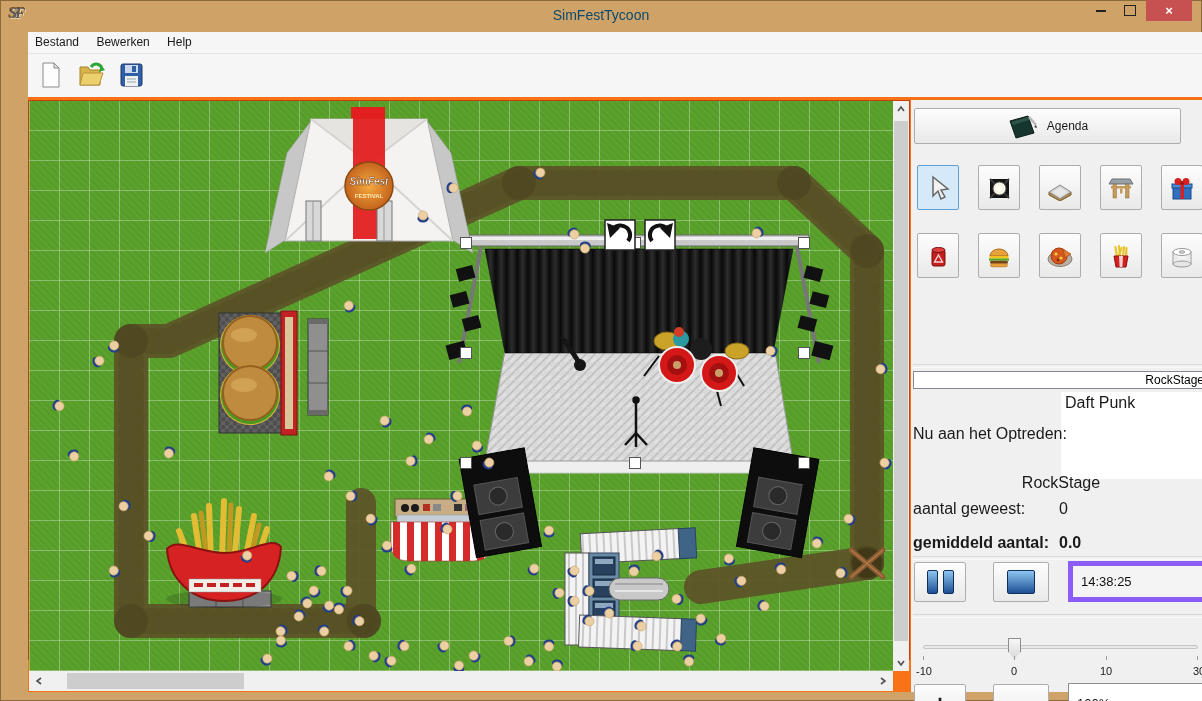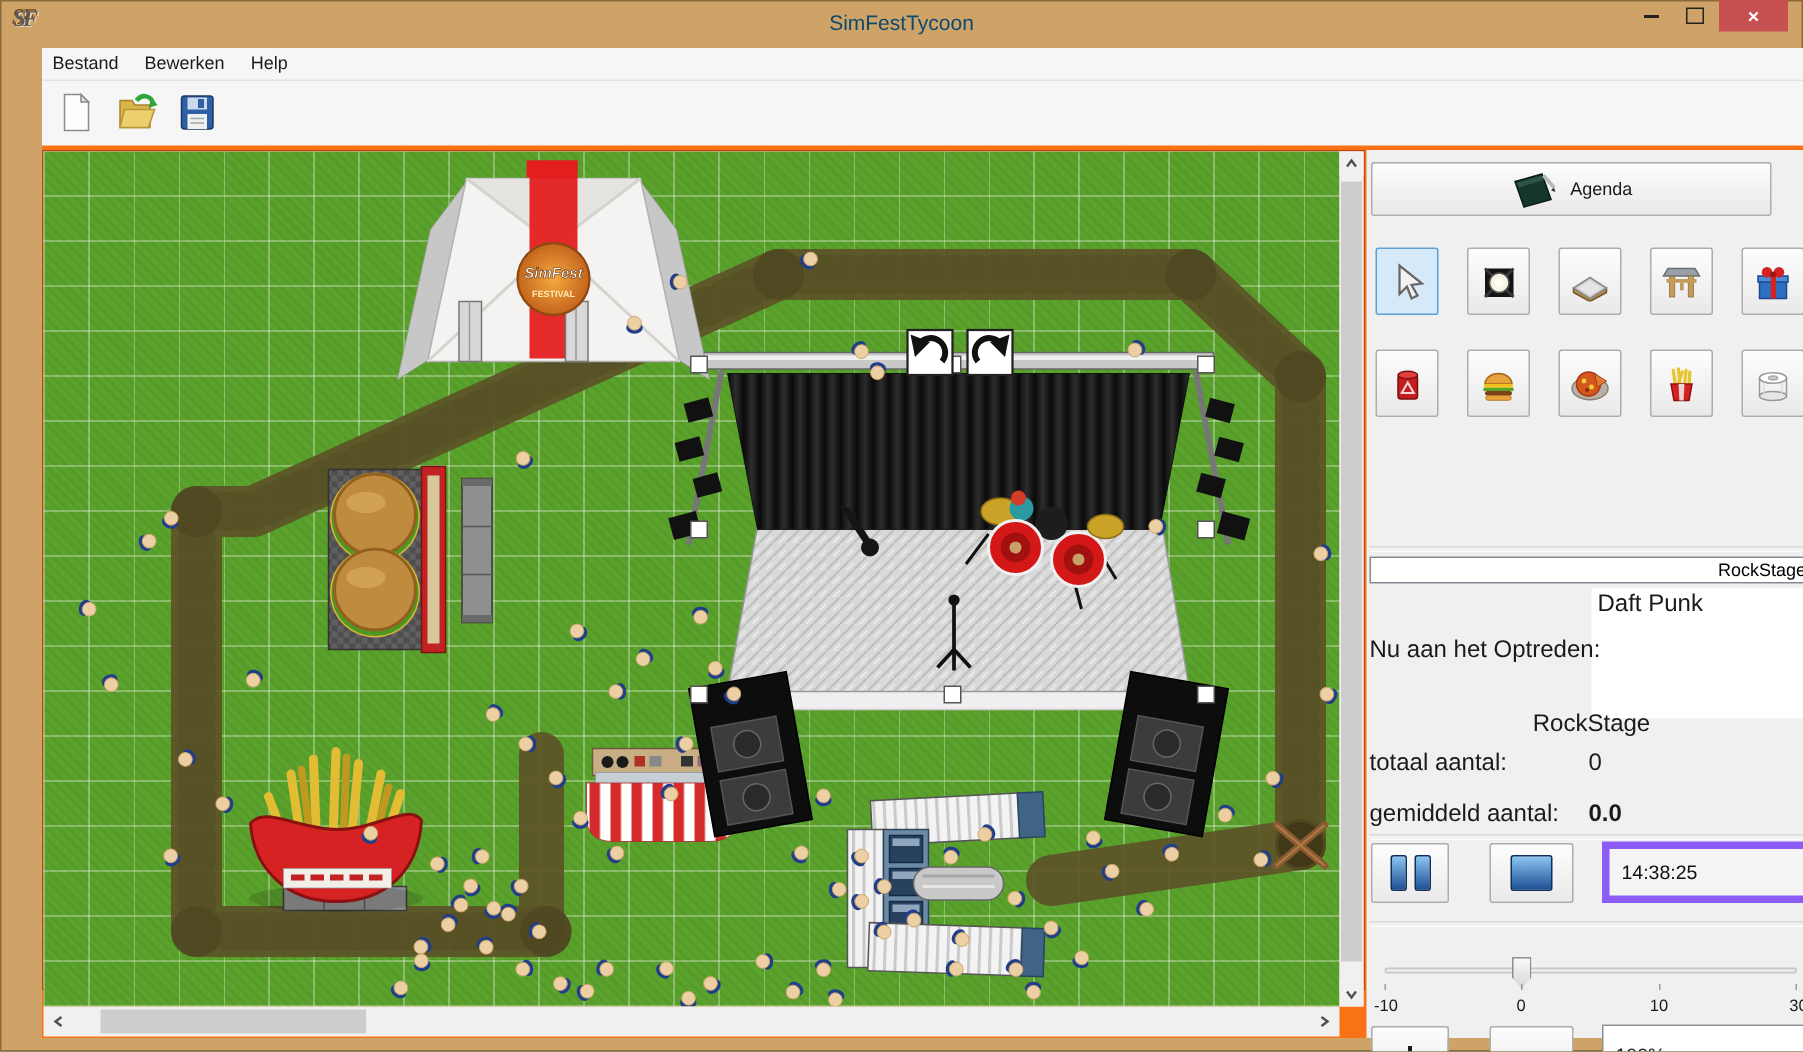--- a/index.html
+++ b/index.html
@@ -834,23 +834,23 @@
       <div class="sep p-abs" style="left:2px;top:264px;width:294px;"></div>
 
       <input class="stage-input p-abs" style="left: 2px; top: 271px; width: 295px; height: 18px; text-align: right;" value="RockStage">
 
       <div class="valuebox p-abs" style="left:150px;top:292px;width:147px;height:87px;">
         <div class="lbl" style="padding:2px 0 0 4px;">Daft Punk</div>
       </div>
       <div class="lbl p-abs" style="left:2px;top:325px;">Nu aan het Optreden:</div>
 
       <div class="lbl p-abs" style="left:80px;top:374px;width:140px;text-align:center;">RockStage</div>
-      <div class="lbl p-abs" style="left:2px;top:400px;">totaal aantal:</div>
+      <div class="lbl p-abs" style="left:2px;top:400px;">aantal geweest:</div>
       <div class="lbl p-abs" style="left:148px;top:400px;">0</div>
-      <div class="lbl p-abs" style="left:2px;top:434px;">gemiddeld aantal:</div>
+      <div class="lbl p-abs" style="left:2px;top:434px;font-weight:bold;">gemiddeld aantal:</div>
       <div class="lbl p-abs" style="left:148px;top:434px;font-weight:bold;">0.0</div>
 
       <div class="sep p-abs" style="left:2px;top:456px;width:294px;"></div>
 
       <div class="grad-btn p-abs" style="left:3px;top:462px;width:52px;height:40px;gap:5px;">
         <div class="pause-bar"></div>
           <div class="pause-bar"></div>
       </div>
       <div class="grad-btn p-abs" style="left:82px;top:462px;width:56px;height:40px;">
         <div class="stop-sq"></div>

